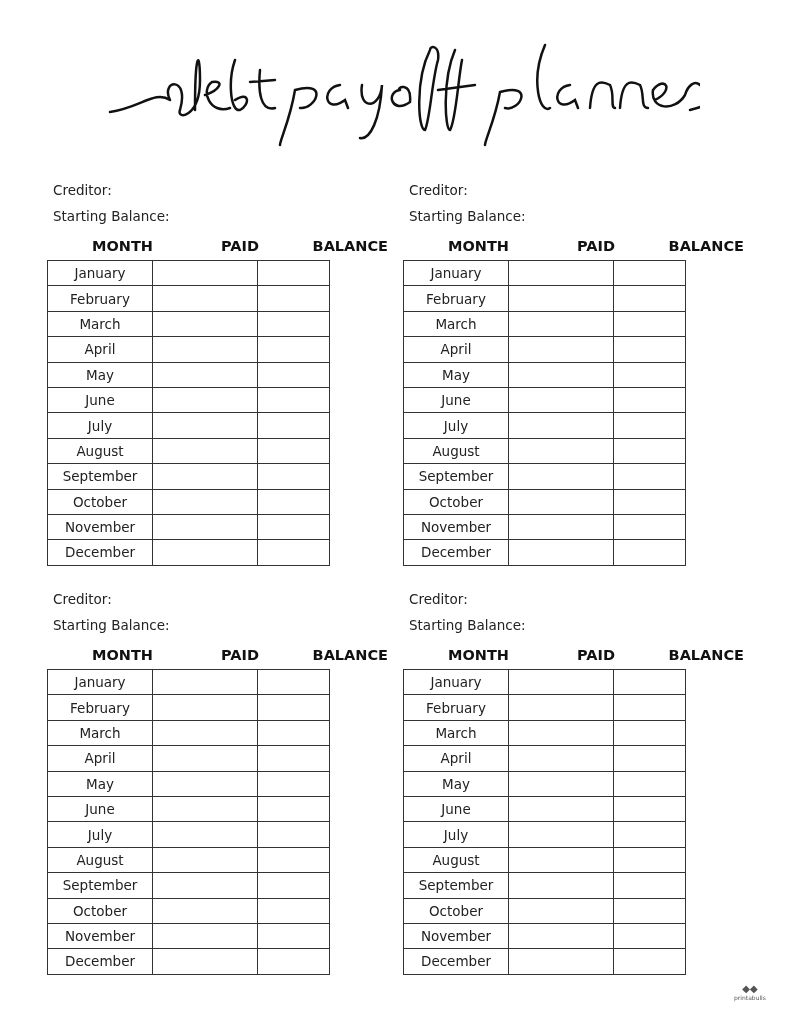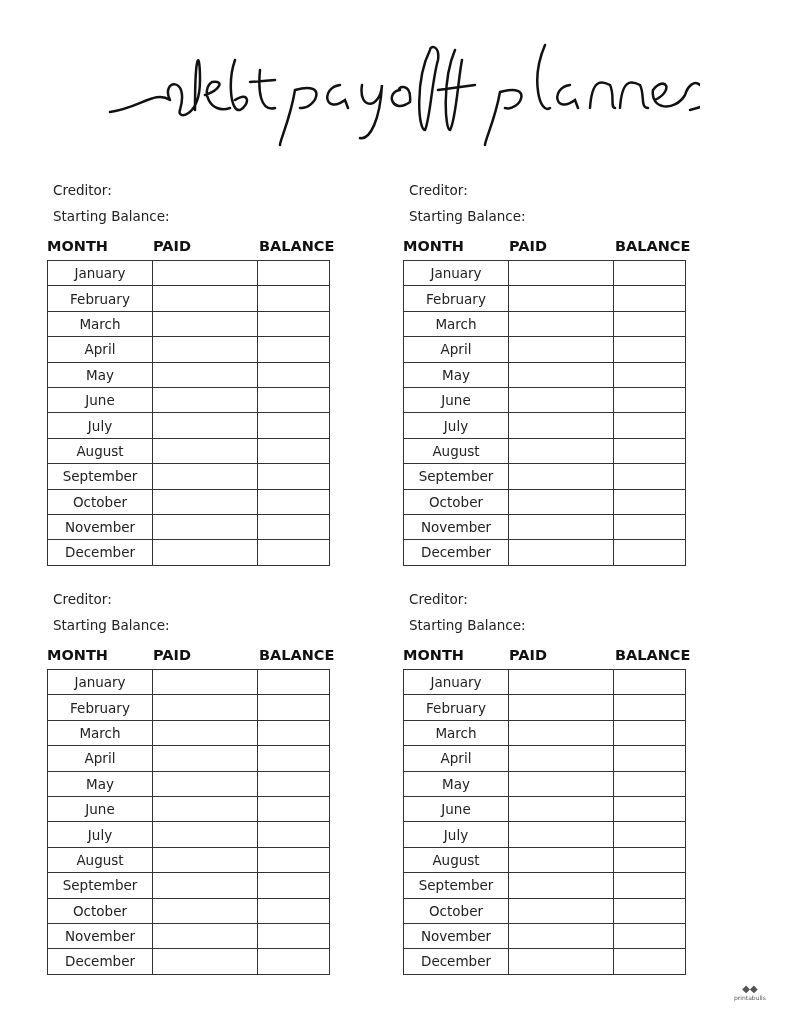--- a/index.html
+++ b/index.html
@@ -1,21 +1,21 @@
 <!DOCTYPE html>
 <html><head>
 <meta charset="utf-8">
 <style>
   html,body{margin:0;padding:0;background:#fff;}
   body{width:791px;height:1024px;position:relative;overflow:hidden;font-family:"DejaVu Sans",sans-serif;color:#222;}
   .title{position:absolute;left:100px;top:20px;width:600px;height:140px;}
   .block{position:absolute;width:341px;}
   .lbl{position:absolute;left:6px;font-size:13.5px;color:#222;}
   .hdr{position:absolute;top:58px;left:0;width:341px;height:20px;font-weight:bold;font-size:14.5px;color:#111;}
-  .hdr span{position:absolute;text-align:left;top:0;}
+  .hdr span{position:absolute;text-align:right;top:0;}
   table{position:absolute;top:80px;left:0;border-collapse:collapse;width:283px;}
   td{border:1.6px solid #333;height:24.4px;padding:0;font-size:13.5px;text-align:center;color:#222;}
   td.m{width:104px;}
   td.p{width:104px;}
   .logo{position:absolute;left:733px;top:983px;width:34px;font-size:6px;color:#555;text-align:center;}
 </style>
 </head>
 <body>
 
 <svg class="title" viewBox="0 0 600 140">

